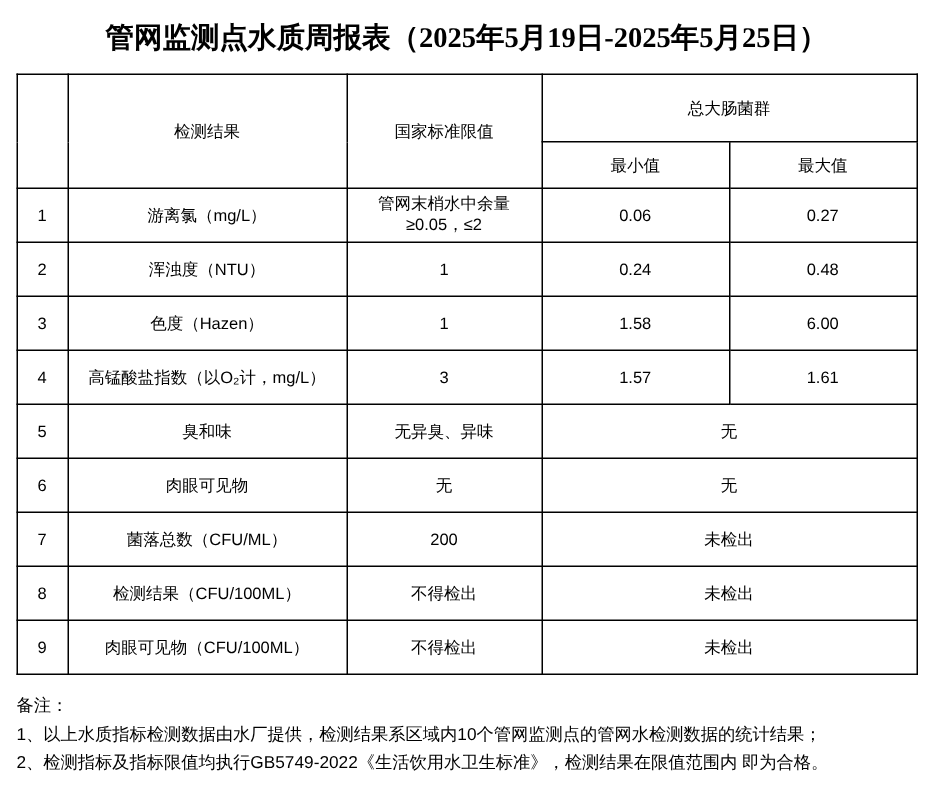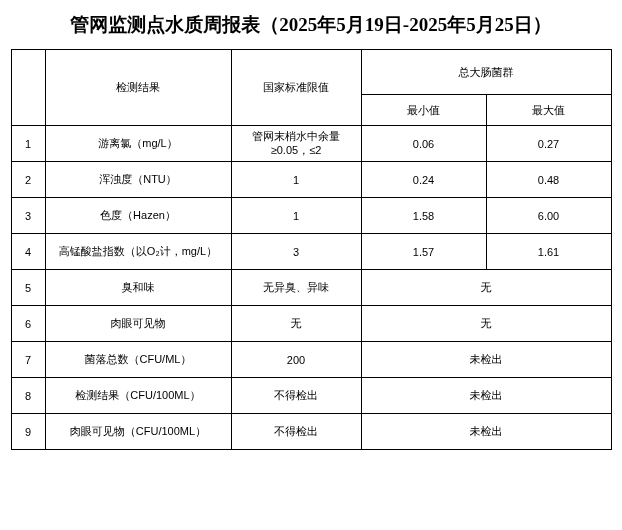--- a/index.html
+++ b/index.html
@@ -158,15 +158,18 @@
         <tr class="data-row">
           <td>9</td>
           <td>肉眼可见物（CFU/100ML）</td>
           <td>不得检出</td>
           <td colspan="2">未检出</td>
         </tr>
       </tbody>
   </table>
 
   <div class="notes">
+    <div>备注：</div>
+    <div>1、以上水质指标检测数据由水厂提供，检测结果系区域内10个管网监测点的管网水检测数据的统计结果；</div>
+    <div>2、检测指标及指标限值均执行GB5749-2022《生活饮用水卫生标准》，检测结果在限值范围内 即为合格。</div>
   </div>
 
 </div>
 
 </body></html>

